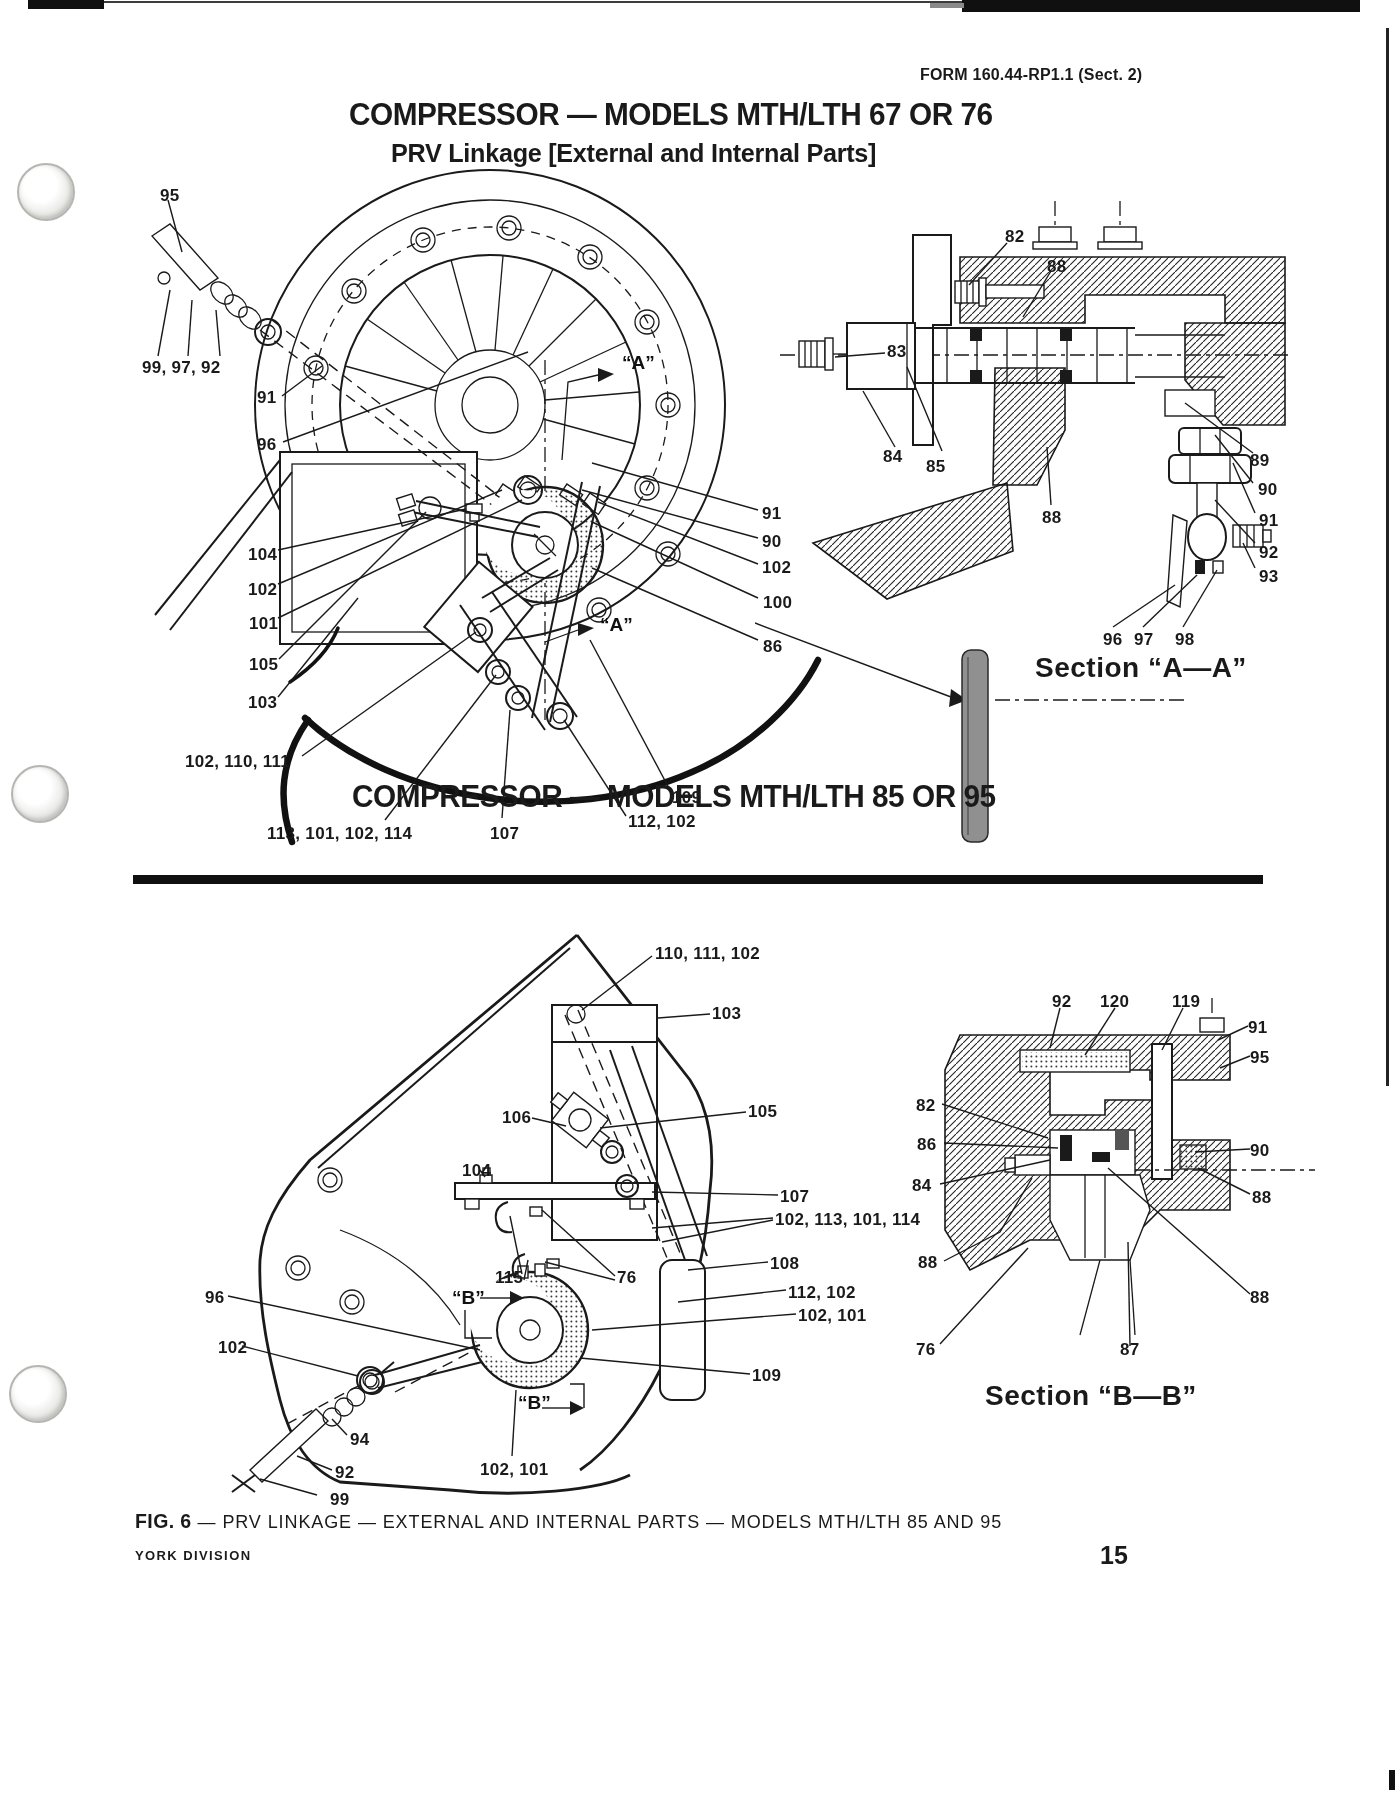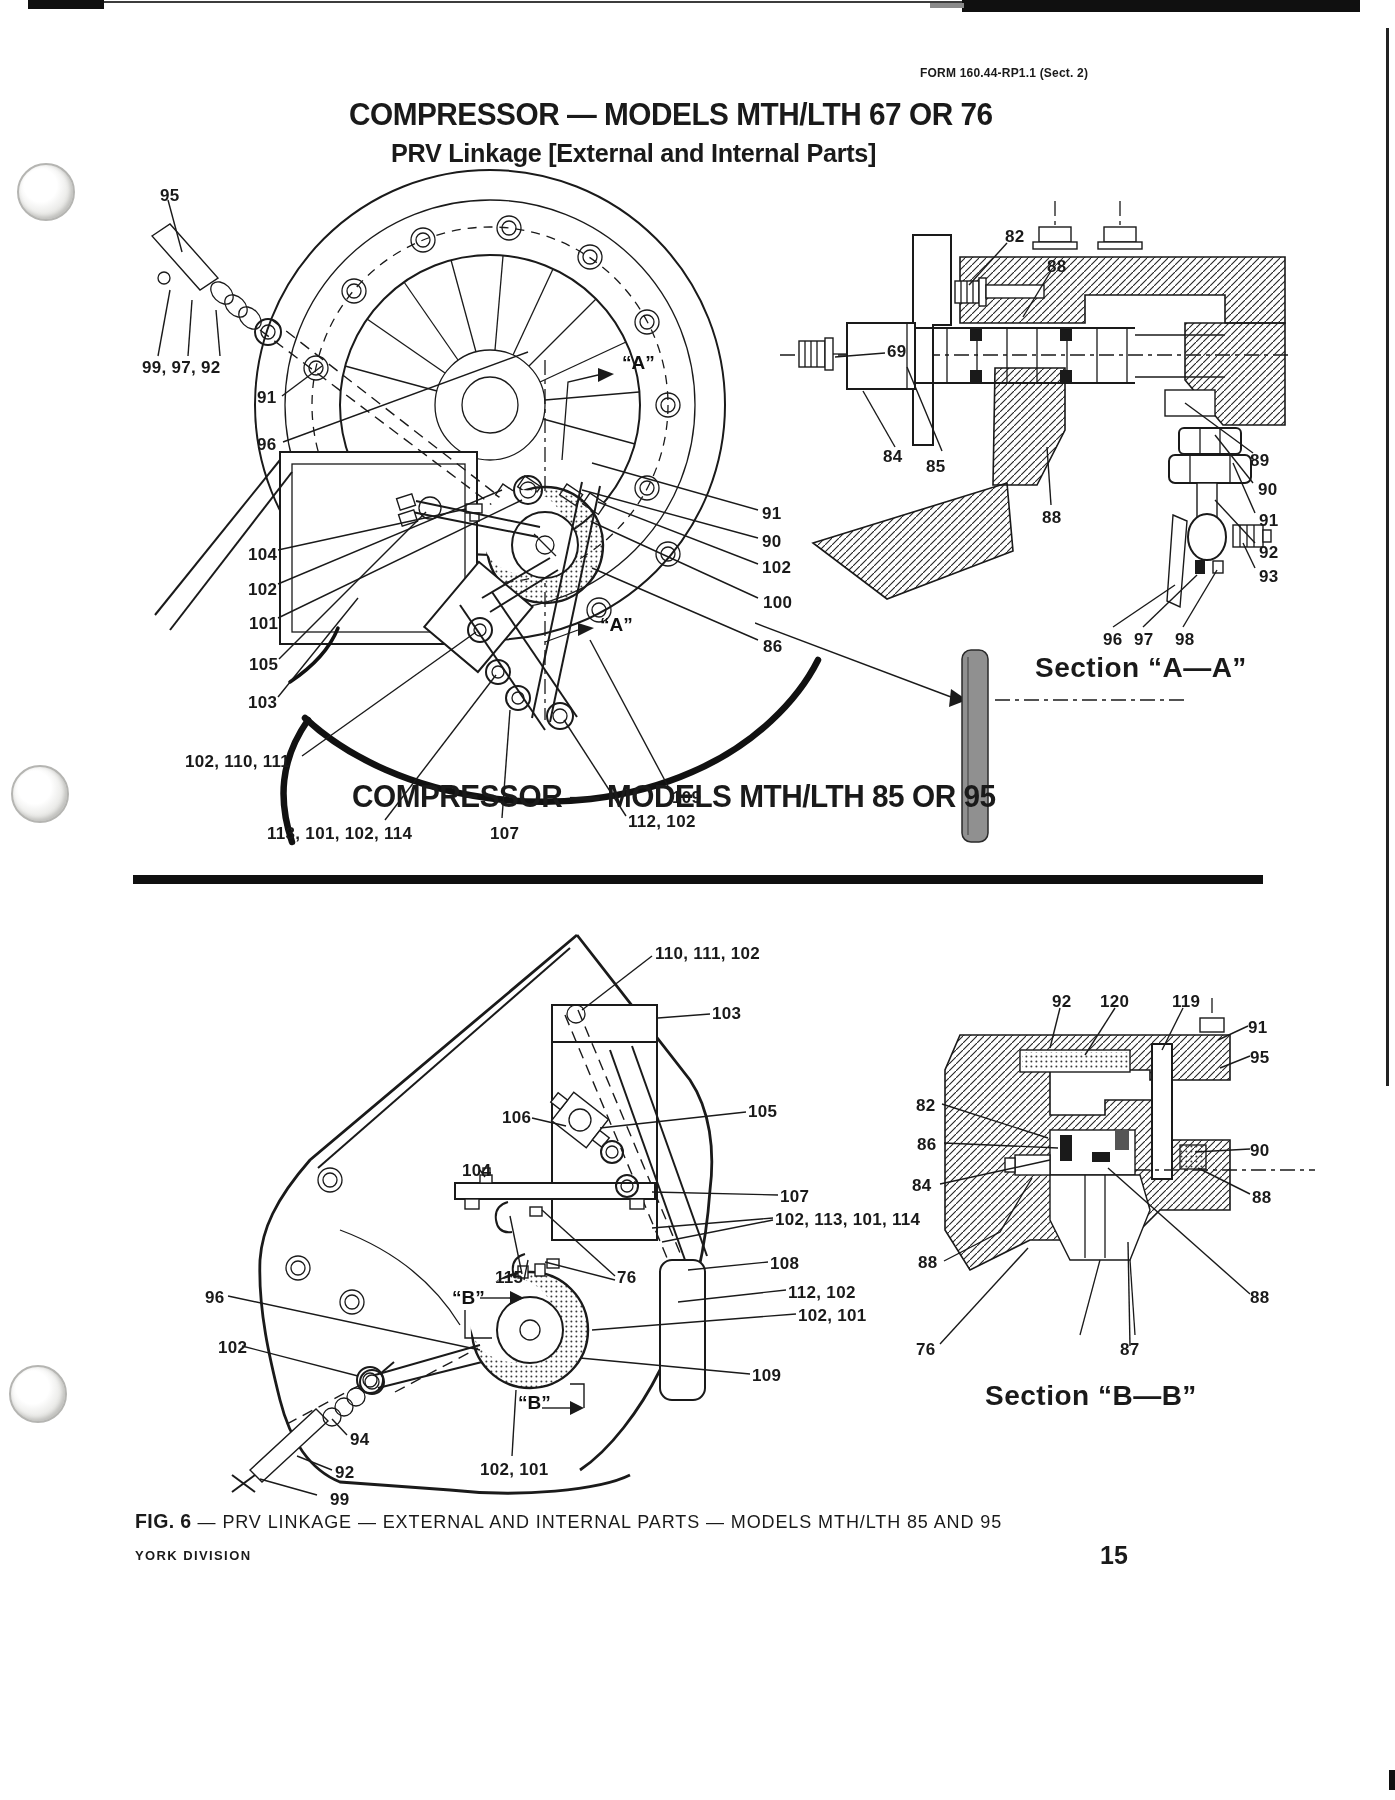--- a/index.html
+++ b/index.html
@@ -6,21 +6,21 @@
   .page{position:relative;width:1395px;height:1800px;background:#ffffff;overflow:hidden;
         font-family:"Liberation Sans", sans-serif;color:#1a1a1a;}
   .abs{position:absolute;white-space:nowrap;}
   .co{position:absolute;white-space:nowrap;font-size:17px;font-weight:600;letter-spacing:.3px;color:#1a1a1a;}
   .view{position:absolute;white-space:nowrap;font-size:19px;font-weight:bold;color:#111;}
   .t1{font-size:31px;font-weight:bold;letter-spacing:-.5px;transform:scaleX(.96);transform-origin:left top;}
   .t2{font-size:26px;font-weight:bold;letter-spacing:-.3px;transform:scaleX(.97);transform-origin:left top;}
   .sec{font-size:28px;font-weight:bold;letter-spacing:.5px;}
   .cap{font-size:18px;letter-spacing:.9px;}
   .cap b{font-size:19.5px;letter-spacing:.4px;margin-right:6px;}
-  .formnum{font-size:12px;font-weight:bold;letter-spacing:.2px;}
+  .formnum{font-size:16px;font-weight:bold;letter-spacing:.2px;}
   .foot{font-size:13px;font-weight:bold;letter-spacing:1.4px;}
   .pgnum{font-size:25px;font-weight:bold;}
   .hole{position:absolute;width:54px;height:54px;border-radius:50%;
         background:radial-gradient(circle at 40% 38%, #ffffff 35%, #e3e3e0 70%, #cfcfcc 100%);
         border:2px solid #b5b5b2;box-shadow:inset -2px -2px 4px #bdbdba;}
   .divider{position:absolute;background:#101010;}
   .mark{position:absolute;background:#101010;}
   svg{position:absolute;pointer-events:none;}
   .ln{stroke:#1a1a1a;stroke-width:1.3;fill:none}
   .ln2{stroke:#1a1a1a;stroke-width:2;fill:none}
@@ -317,21 +317,21 @@
   <span class="co" style="left:762px;top:504px">91</span>
   <span class="co" style="left:762px;top:532px">90</span>
   <span class="co" style="left:762px;top:558px">102</span>
   <span class="co" style="left:763px;top:593px">100</span>
   <span class="co" style="left:763px;top:637px">86</span>
   <span class="view" style="left:622px;top:352px">“A”</span>
   <span class="view" style="left:600px;top:614px">“A”</span>
 
   <span class="co" style="left:1005px;top:227px">82</span>
   <span class="co" style="left:1047px;top:257px">88</span>
-  <span class="co" style="left:887px;top:342px">69</span>
+  <span class="co" style="left:887px;top:342px">83</span>
   <span class="co" style="left:883px;top:447px">84</span>
   <span class="co" style="left:926px;top:457px">85</span>
   <span class="co" style="left:1042px;top:508px">88</span>
   <span class="co" style="left:1250px;top:451px">89</span>
   <span class="co" style="left:1258px;top:480px">90</span>
   <span class="co" style="left:1259px;top:511px">91</span>
   <span class="co" style="left:1259px;top:543px">92</span>
   <span class="co" style="left:1259px;top:567px">93</span>
   <span class="co" style="left:1103px;top:630px">96</span>
   <span class="co" style="left:1134px;top:630px">97</span>

